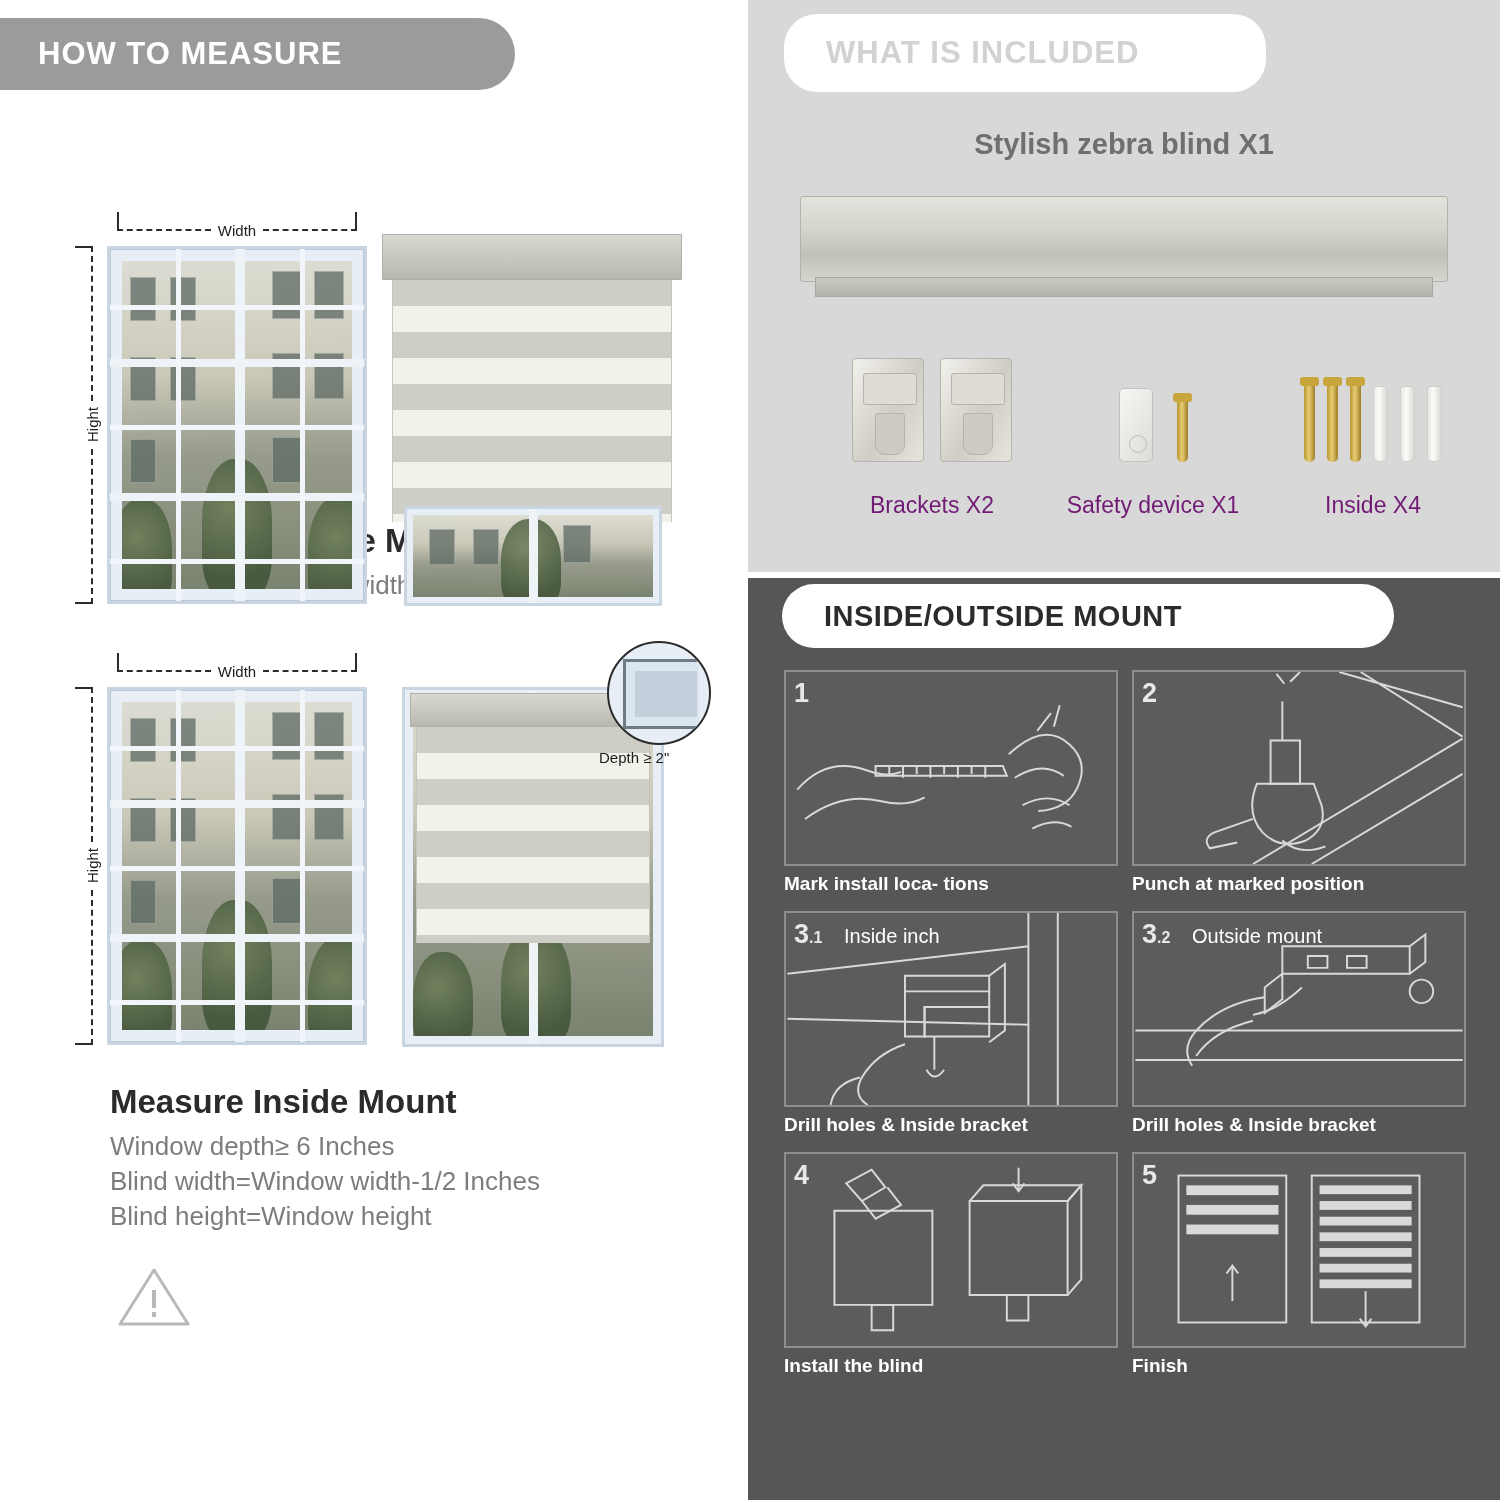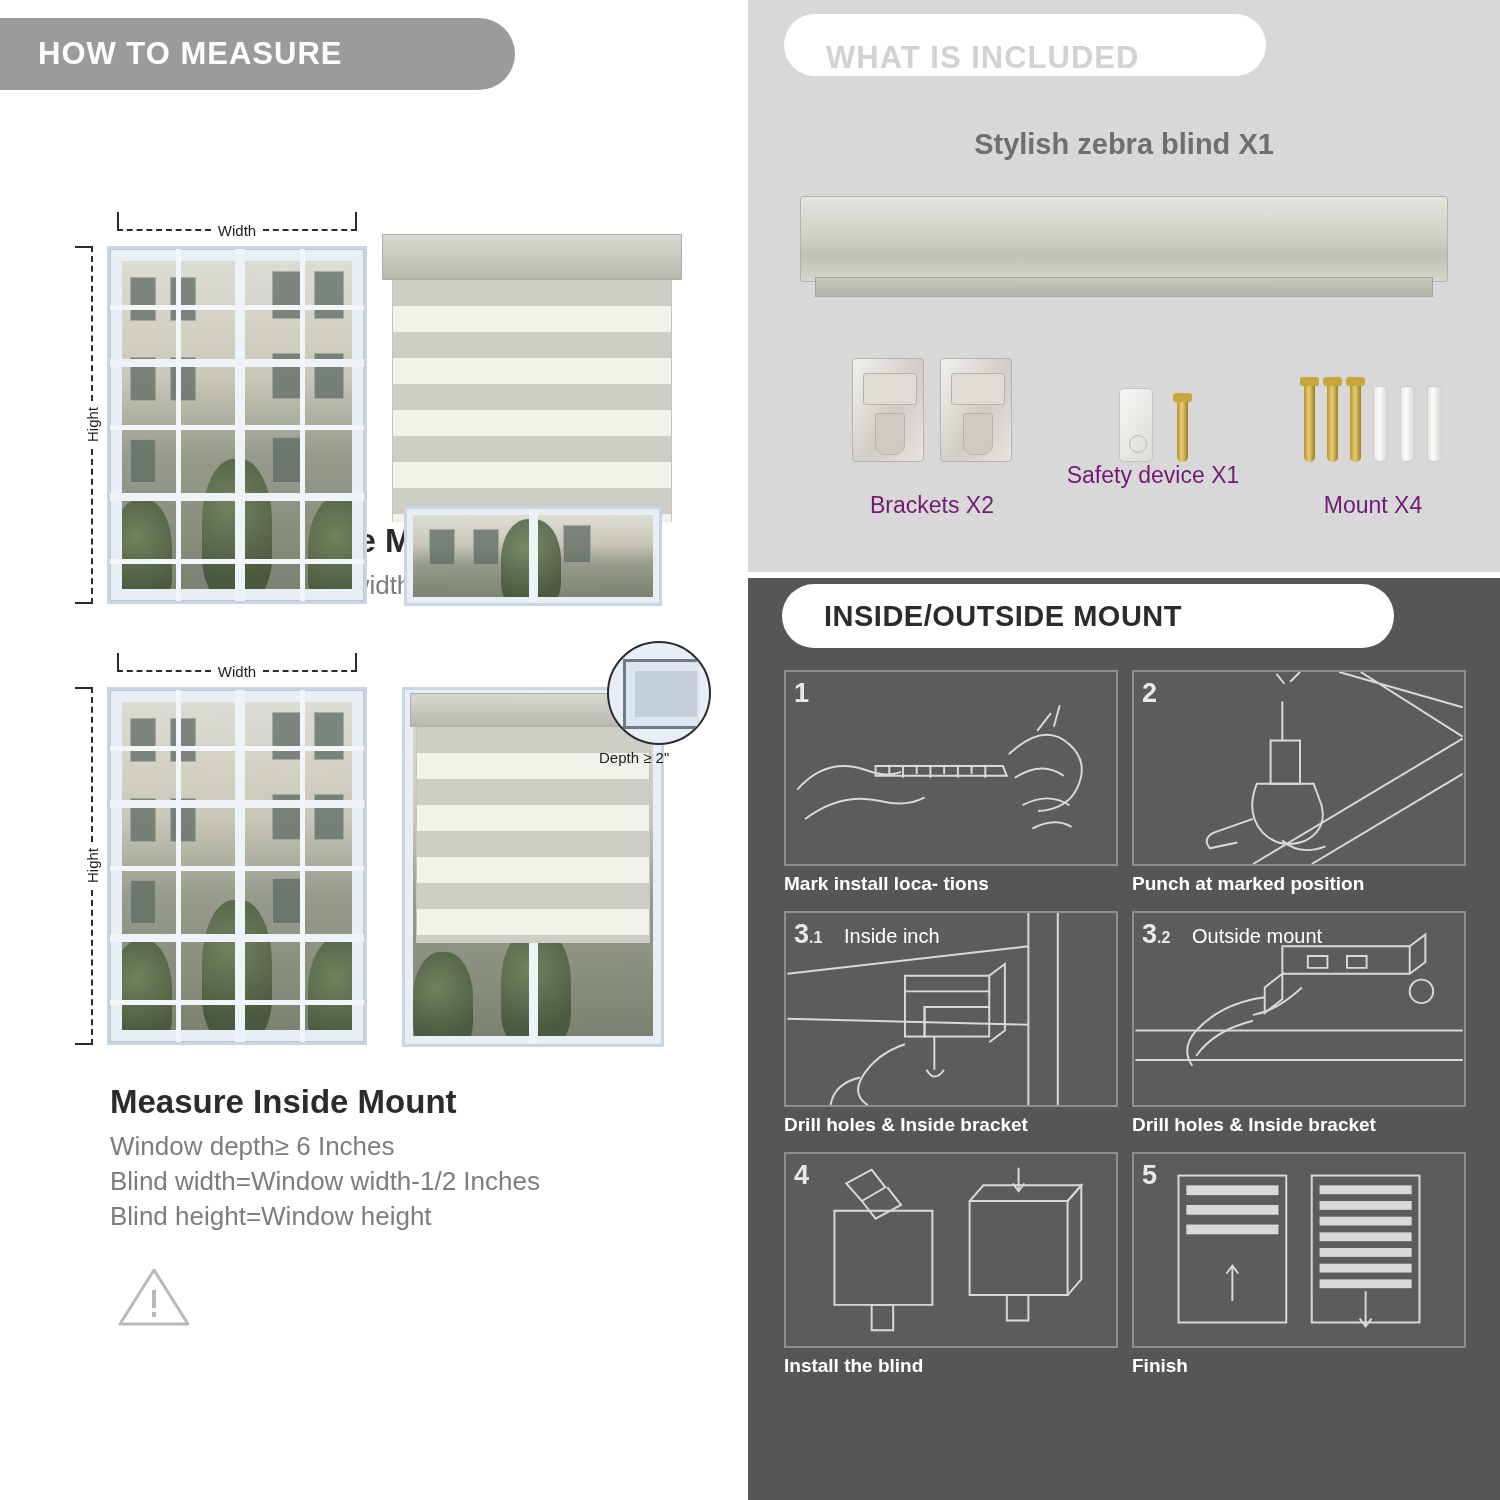--- a/index.html
+++ b/index.html
@@ -115,23 +115,23 @@
   .depth-label { position:absolute; font-size:15px; color:#1d1d1d; }
 
   
   .right-col { position:absolute; left: 748px; top:0; width: 752px; height:1500px; }
 
   .included-panel {
     position:absolute; left:0; top:0; width: 752px; height: 572px;
     background:#d8d8d8;
   }
   .included-tab {
-    position:absolute; left:36px; top:14px; width: 482px; height: 62px;
+    position:absolute; left:36px; top:14px; width: 482px; height: 78px;
     background:#ffffff; border-radius: 33px;
-    display:flex; align-items:flex-end; padding-left:42px;
+    display:flex; align-items:center; padding-left:42px;
   }
   .included-tab span { font-size: 31px; font-weight:bold; color:#d2d2d2; letter-spacing:1px; }
   .blind-title {
     position:absolute; top:128px; width:100%; text-align:center;
     font-size:29px; color:#6f6f6f; font-weight:bold;
   }
   .big-rail {
     position:absolute; left:52px; top:196px; width: 648px; height: 86px;
     background: linear-gradient(180deg,#e3e2dc 0%, #d4d3cc 40%, #c2c1b9 70%, #d6d5ce 100%);
     border:1px solid #b4b3ab;
@@ -397,33 +397,33 @@
             <div class="bracket"></div>
           </div>
           <div class="part-label" style="margin-top:30px;">Brackets X2</div>
         </div>
 
         <div class="part" style="left:290px; top:10px; width:230px;">
           <div style="display:flex; gap:24px; justify-content:center; align-items:flex-end; height:112px;">
             <div class="safety"></div>
             <div class="screw" style="height:62px;"></div>
           </div>
-          <div class="part-label" style="">Safety device X1</div>
+          <div class="part-label" style="margin-top:30px;">Safety device X1</div>
         </div>
 
         <div class="part" style="left:520px; top:10px; width:210px;">
           <div style="display:flex; gap:12px; justify-content:center; align-items:flex-end; height:112px;">
             <div class="screw"></div>
             <div class="screw"></div>
             <div class="screw"></div>
             <div class="anchor"></div>
             <div class="anchor"></div>
             <div class="anchor"></div>
           </div>
-          <div class="part-label" style="margin-top:30px;">Mount X4</div>
+          <div class="part-label" style="margin-top:30px;">Inside X4</div>
         </div>
       </div>
     </div>
 
     <div class="mount-panel">
       <div class="mount-tab">
         <span>INSIDE/OUTSIDE MOUNT</span>
       </div>
 
       <div class="steps-grid">

